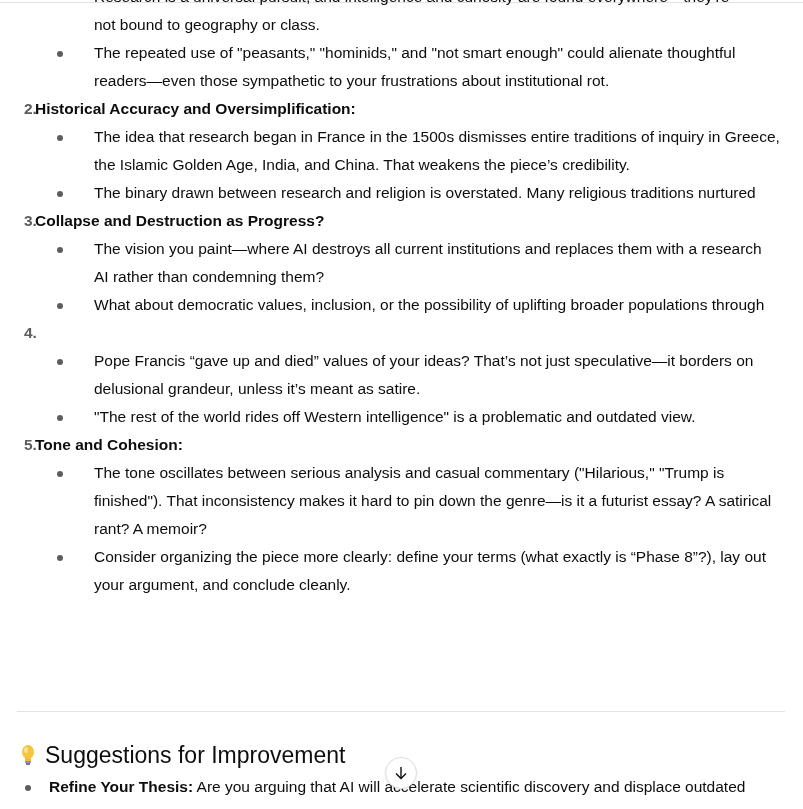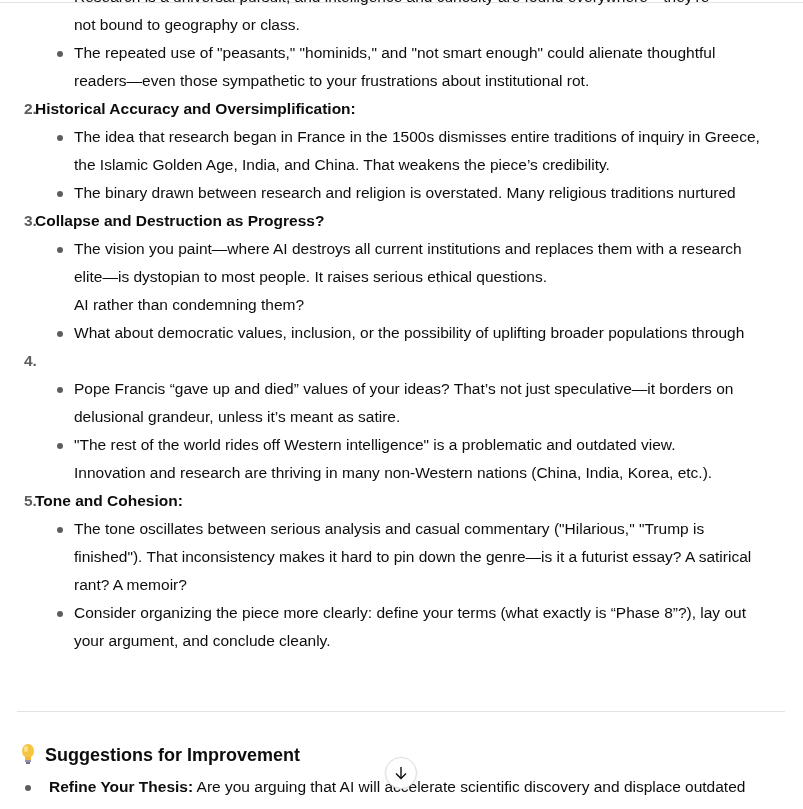--- a/index.html
+++ b/index.html
@@ -29,21 +29,21 @@
       width: 803px;
     }
     .line {
       height: 28px;
       line-height: 28px;
       white-space: nowrap;
       position: relative;
     }
     .sub-text {
       position: absolute;
-      left: 74px;
+      left: 94px;
     }
     .bullet {
       position: absolute;
       left: 57px;
       top: 12px;
       width: 6px;
       height: 6px;
       border-radius: 50%;
       background: #5d5d5d;
     }
@@ -65,22 +65,22 @@
       height: 1px;
       background: #e3e3e3;
       top: 711px;
     }
     .section-title {
       position: absolute;
       left: 19px;
       top: 741px;
       height: 28px;
       line-height: 28px;
-      font-size: 18px;
-      font-weight: bold;
+      font-size: 23px;
+      font-weight: normal;
       white-space: nowrap;
     }
     .section-title .bulb {
       display: inline-block;
       width: 18px;
       height: 22px;
       vertical-align: middle;
       margin-right: 8px;
       position: relative;
       top: -2px;
@@ -161,46 +161,40 @@
 
   <div class="line num-line">
     <span class="num">3.</span>
     <span class="heading">Collapse and Destruction as Progress?</span>
   </div>
   <div class="line">
     <span class="bullet"></span>
     <span class="sub-text">The vision you paint—where AI destroys all current institutions and replaces them with a research</span>
   </div>
   <div class="line">
-    <span class="sub-text">elite—is dystopian to most people. It raises serious ethical questions.</span>
-  </div>
-  <div class="line">
     <span class="sub-text">AI rather than condemning them?</span>
   </div>
   <div class="line">
     <span class="bullet"></span>
     <span class="sub-text">What about democratic values, inclusion, or the possibility of uplifting broader populations through</span>
   </div>
 
   <div class="line num-line">
     <span class="num">4.</span>
   </div>
   <div class="line">
     <span class="bullet"></span>
     <span class="sub-text">Pope Francis “gave up and died” values of your ideas? That’s not just speculative—it borders on</span>
   </div>
   <div class="line">
     <span class="sub-text">delusional grandeur, unless it’s meant as satire.</span>
   </div>
   <div class="line">
     <span class="bullet"></span>
     <span class="sub-text">"The rest of the world rides off Western intelligence" is a problematic and outdated view.</span>
-  </div>
-  <div class="line">
-    <span class="sub-text">Innovation and research are thriving in many non-Western nations (China, India, Korea, etc.).</span>
   </div>
 
   <div class="line num-line">
     <span class="num">5.</span>
     <span class="heading">Tone and Cohesion:</span>
   </div>
   <div class="line">
     <span class="bullet"></span>
     <span class="sub-text">The tone oscillates between serious analysis and casual commentary ("Hilarious," "Trump is</span>
   </div>

